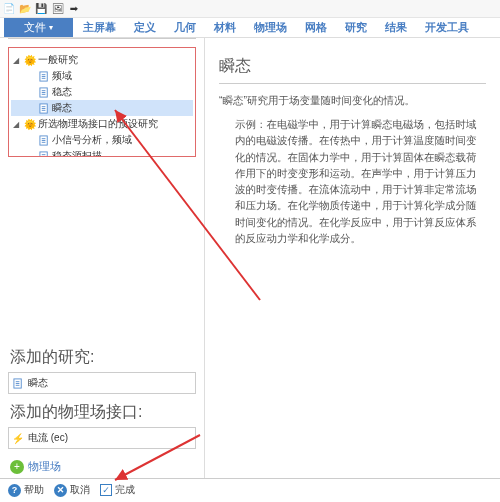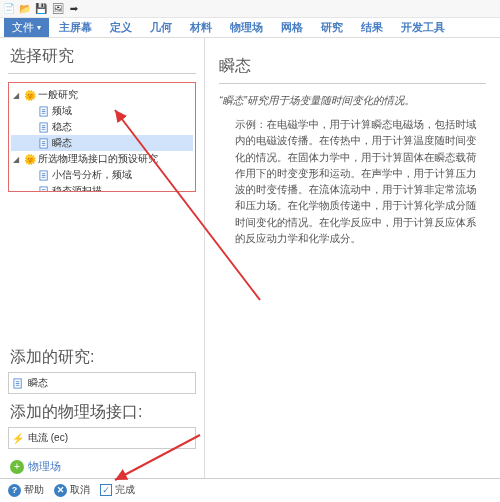--- a/index.html
+++ b/index.html
@@ -1,20 +1,20 @@
 <!DOCTYPE html>
 <html><head>
 <meta charset="utf-8">
 <style>
   * { box-sizing: border-box; margin: 0; padding: 0; font-family: "Microsoft YaHei", Arial, sans-serif; }
   body { width: 500px; height: 502px; background: #fff; font-size: 11px; color: #333; overflow: hidden; position: relative; }
   .toolbar-icons { height: 18px; background: #f7f7f7; border-bottom: 1px solid #e5e5e5; display: flex; align-items: center; padding: 0 4px; gap: 4px; }
   .toolbar-icons span { width: 12px; height: 12px; display: inline-flex; align-items: center; justify-content: center; font-size: 10px; }
   .menubar { height: 20px; display: flex; align-items: center; padding: 0 4px; gap: 2px; border-bottom: 1px solid #ddd; }
-  .file-btn { background: #4a7fc3; color: #fff; padding: 2px 8px; font-size: 11px; display: inline-flex; align-items: center; gap: 3px; }
+  .file-btn { background: #4a7fc3; color: #fff; padding: 2px 20px; font-size: 11px; display: inline-flex; align-items: center; gap: 3px; }
   .file-btn::after { content: "▾"; font-size: 8px; }
   .menu-item { color: #4a7fc3; padding: 2px 8px; font-size: 11px; cursor: default; font-weight: bold; }
   .content { display: flex; height: 440px; }
   .left { width: 205px; border-right: 1px solid #ddd; display: flex; flex-direction: column; }
   .right { flex: 1; padding: 10px 14px; }
   .pane-title { font-size: 16px; color: #5a5a5a; padding: 8px 10px 6px; font-weight: normal; }
   .divider { height: 1px; background: #ccc; margin: 0 8px; }
   .tree-box { margin: 8px; border: 1px solid #e06a6a; padding: 4px 2px; height: 110px; overflow: auto; }
   .tree-node { display: flex; align-items: center; padding: 1px 2px; font-size: 10px; cursor: default; gap: 2px; }
   .indent2 { padding-left: 28px; }
@@ -25,21 +25,21 @@
   .section-label { font-size: 16px; color: #555; padding: 2px 10px; }
   .added-box { margin: 2px 8px 6px; border: 1px solid #ccc; padding: 3px 4px; min-height: 22px; }
   .added-item { display: flex; align-items: center; gap: 4px; font-size: 10px; }
   .phys-btn { display: flex; align-items: center; gap: 4px; margin: 4px 10px; font-size: 11px; color: #4a7fc3; }
   .circle-plus { width: 14px; height: 14px; border-radius: 50%; background: #6cbf3a; color: #fff; display: inline-flex; align-items: center; justify-content: center; font-size: 10px; line-height: 1; }
   .bottom-bar { border-top: 1px solid #ccc; padding: 4px 8px; display: flex; align-items: center; gap: 10px; }
   .bbtn { display: flex; align-items: center; gap: 3px; font-size: 10px; color: #444; }
   .circ { width: 13px; height: 13px; border-radius: 50%; display: inline-flex; align-items: center; justify-content: center; color: #fff; font-size: 9px; font-weight: bold; }
   .blue { background: #3a7fc3; }
   .chk { width: 12px; height: 12px; border: 1.5px solid #3a7fc3; display: inline-flex; align-items: center; justify-content: center; color: #3a7fc3; font-size: 9px; }
-  .desc-line { font-size: 10.5px; color: #555; margin: 10px 0 8px; font-style: italic; }
+  .desc-line { font-size: 10.5px; color: #555; margin: 10px 0 8px; }
   .desc-body { font-size: 10.5px; color: #555; line-height: 1.55; margin-left: 16px; }
   .arrow { position: absolute; pointer-events: none; }
   svg.ico-doc { width: 11px; height: 11px; }
 </style>
 </head>
 <body>
 
 <div class="toolbar-icons">
   <span>📄</span>
   <span>📂</span>
@@ -56,21 +56,20 @@
   <span class="menu-item">材料</span>
   <span class="menu-item">物理场</span>
   <span class="menu-item">网格</span>
   <span class="menu-item">研究</span>
   <span class="menu-item">结果</span>
   <span class="menu-item">开发工具</span>
 </div>
 
 <div class="content">
   <div class="left">
-    <div class="pane-title">选择研究</div>
     <div class="divider"></div>
 
     <div class="tree-box">
       <div class="tree-node">
         <span class="expander">◢</span>
         <span class="node-icon">🌞</span>
         <span>一般研究</span>
       </div>
       <div class="tree-node indent2">
         <span class="node-icon">

